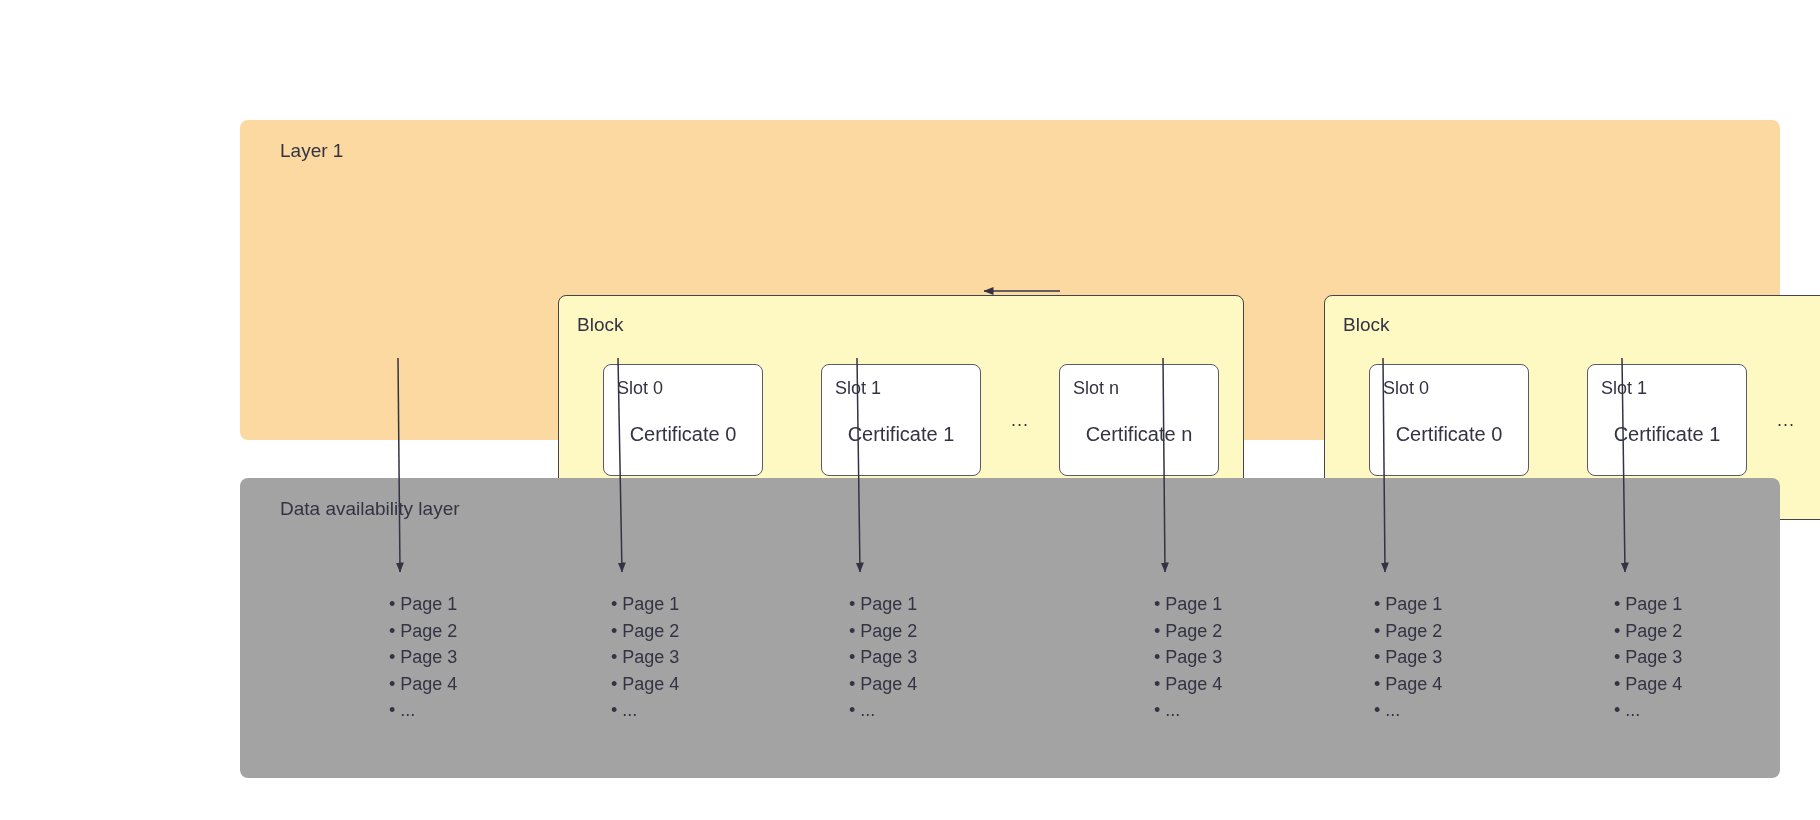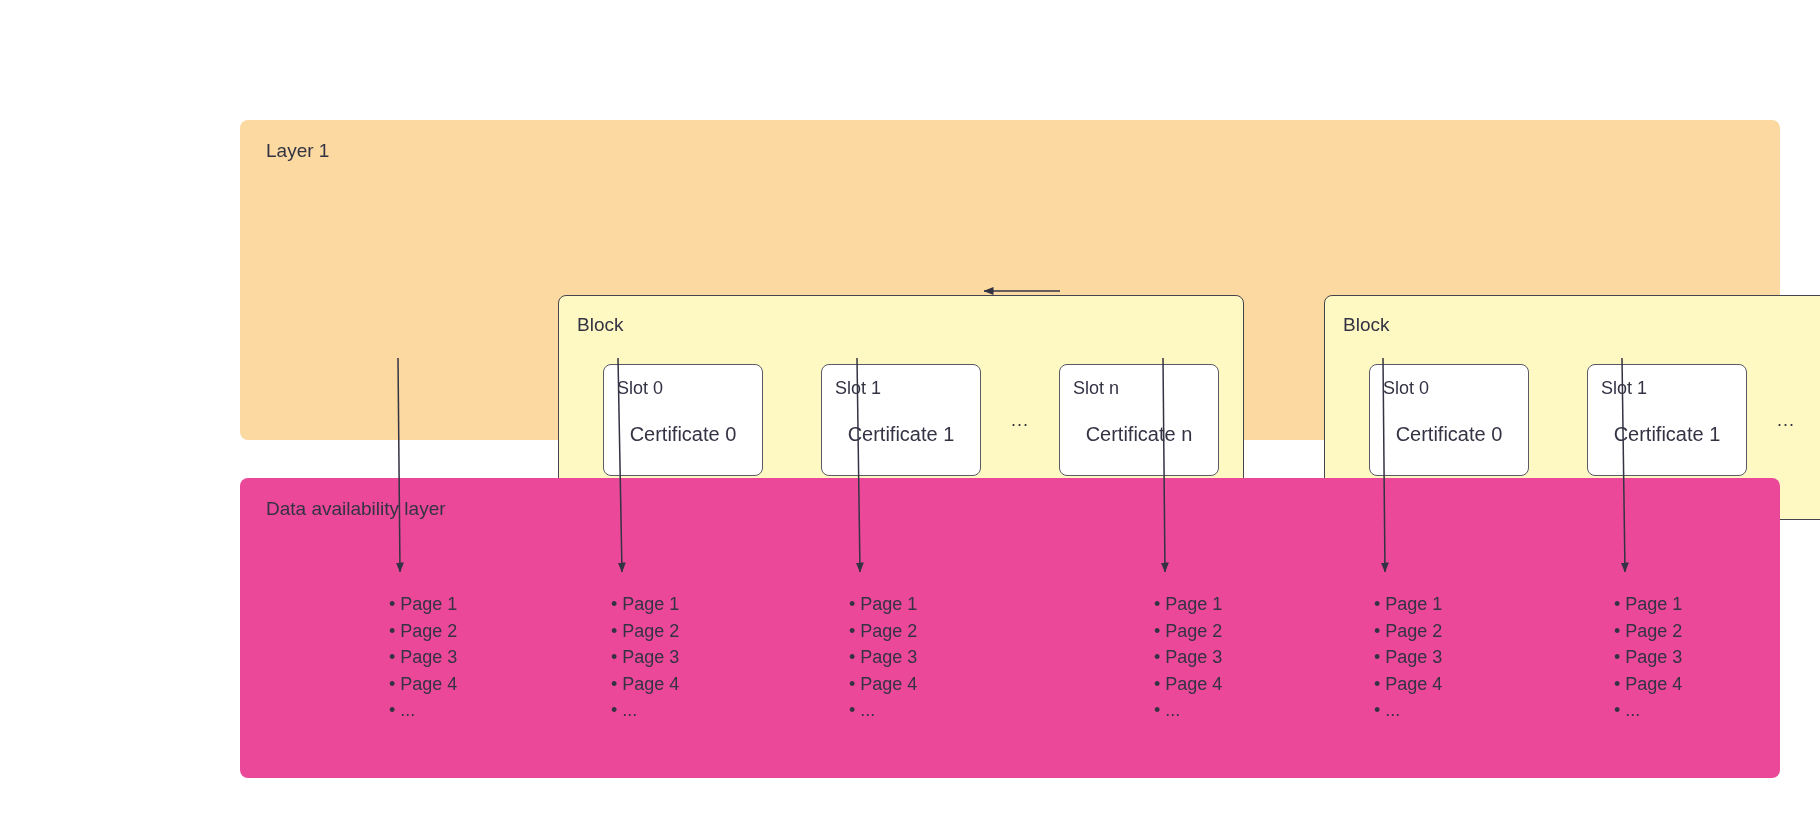--- a/index.html
+++ b/index.html
@@ -31,25 +31,25 @@
     top: 120px;
     width: 1540px;
     height: 320px;
     background: #FBD9A0;
   }
   #dalayer {
     left: 240px;
     top: 478px;
     width: 1540px;
     height: 300px;
-    background: #ec4899;
+    background: #a3a3a3;
   }
   .layer-title {
     position: absolute;
-    left: 26px;
+    left: 40px;
     top: 20px;
     font-size: 19px;
     line-height: 22px;
     white-space: nowrap;
   }
   .block {
     position: absolute;
     background: #fef9c3;
     border: 1px solid #44444f;
     border-radius: 8px;

